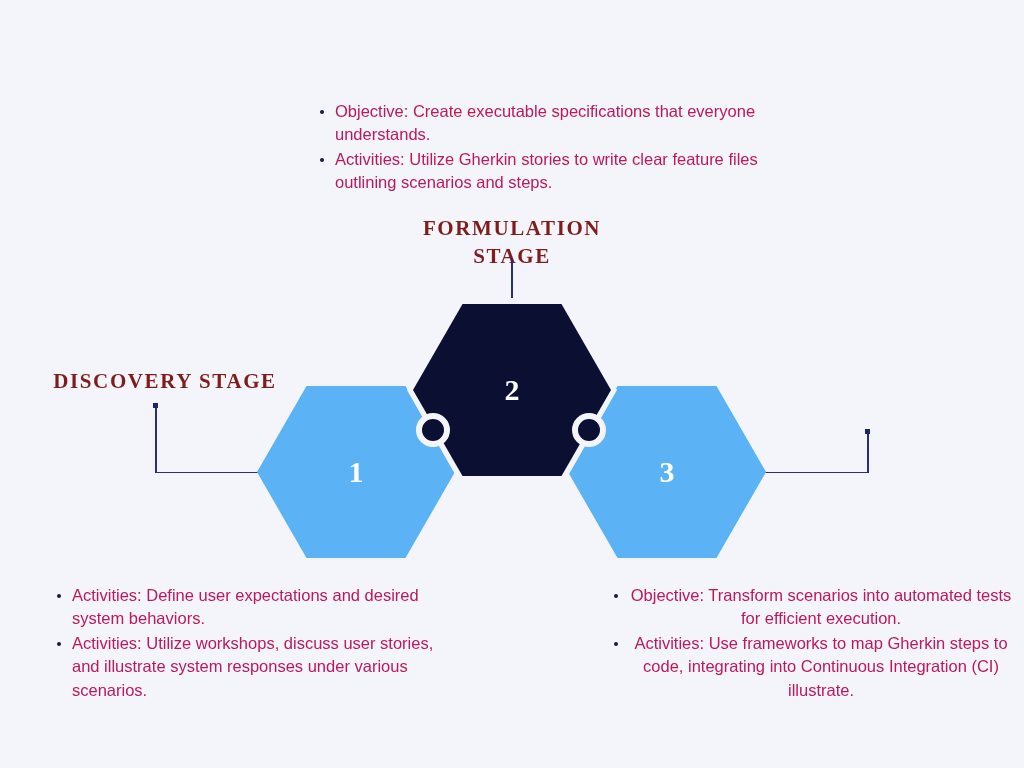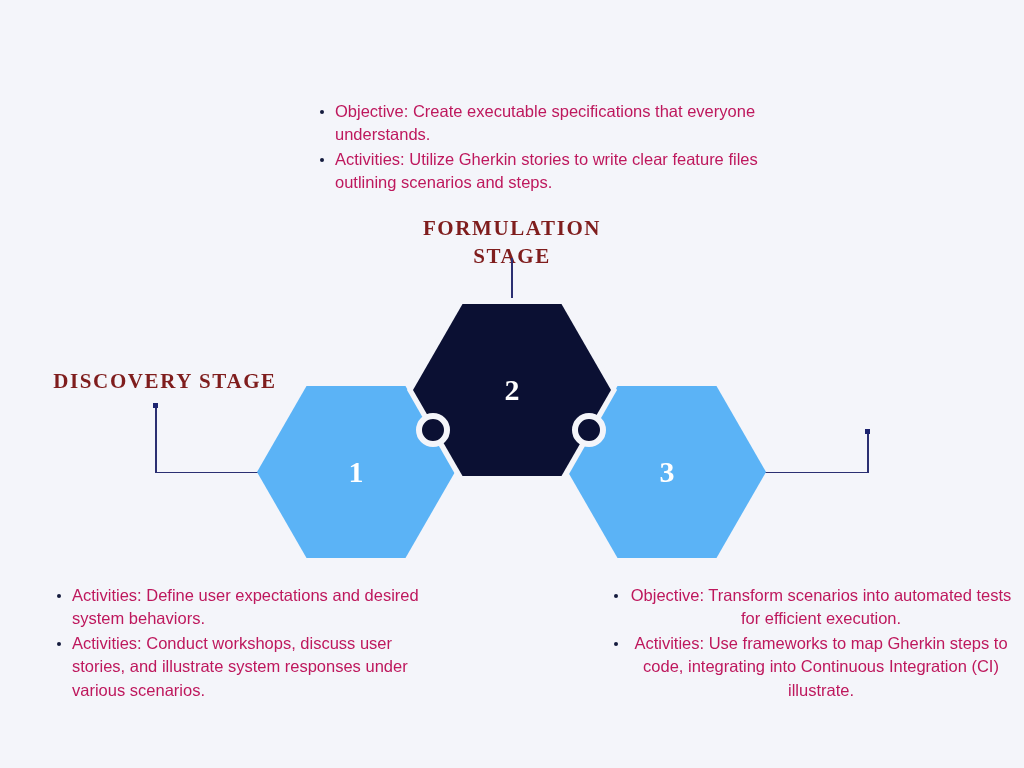--- a/index.html
+++ b/index.html
@@ -221,21 +221,21 @@
   <div class="desc" id="desc-top">
     <ul>
       <li>Objective: Create executable specifications that everyone understands.</li>
       <li>Activities: Utilize Gherkin stories to write clear feature files outlining scenarios and steps.</li>
     </ul>
   </div>
 
   <div class="desc" id="desc-left">
     <ul>
       <li>Activities: Define user expectations and desired system behaviors.</li>
-      <li>Activities: Conduct workshops, discuss user stories, and illustrate system responses under various scenarios.</li>
+      <li>Activities: Utilize workshops, discuss user stories, and illustrate system responses under various scenarios.</li>
     </ul>
   </div>
 
   <div class="desc" id="desc-right">
     <ul>
       <li>Objective: Transform scenarios into automated tests for efficient execution.</li>
       <li>Activities: Use frameworks to map Gherkin steps to code, integrating into Continuous Integration (CI) illustrate.</li>
     </ul>
   </div>
 

